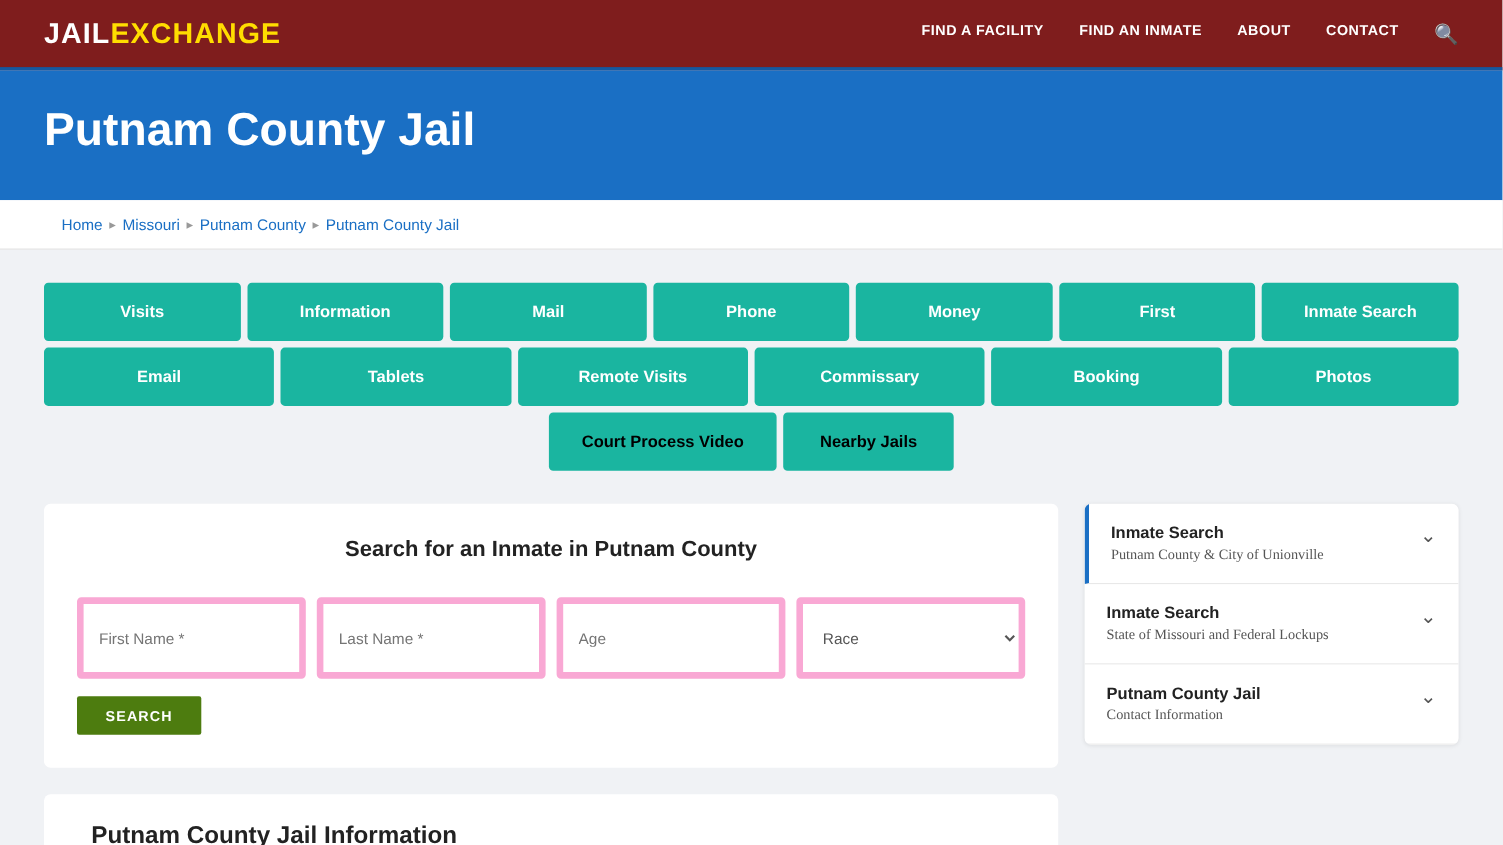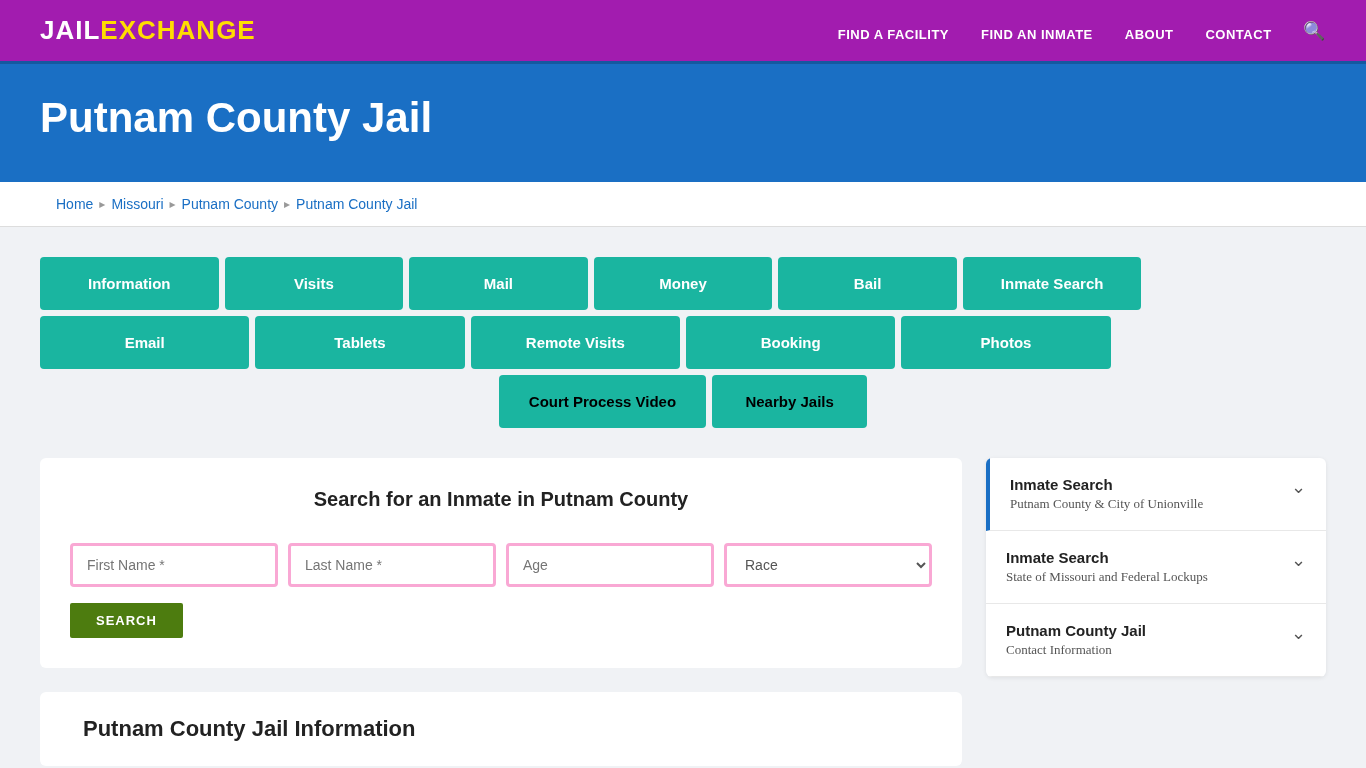--- a/index.html
+++ b/index.html
@@ -1,38 +1,38 @@
 <!DOCTYPE html>
 <html><head>
   <meta charset="utf-8">
   <style>
     * { margin: 0; padding: 0; box-sizing: border-box; }
     body { font-family: Arial, sans-serif; background: #f0f2f5; color: #333; }
 
     
     .header {
-      background: #a21caf;
+      background: #7f1d1d;
       display: flex;
       align-items: center;
       justify-content: space-between;
       padding: 0 40px;
       height: 64px;
       border-bottom: 3px solid #1558a0;
     }
     .logo {
       font-size: 26px;
       font-weight: 900;
       color: #fff;
       letter-spacing: 1px;
     }
     .logo span { color: #fff; }
     .logo .ex { color: #ffdd00; }
     .nav {
       display: flex;
-      align-items: flex-end;
+      align-items: flex-start;
       gap: 32px;
     }
     .nav-item {
       color: #fff;
       font-size: 13px;
       font-weight: 700;
       text-transform: uppercase;
       letter-spacing: 0.5px;
       cursor: pointer;
       text-decoration: none;
@@ -148,23 +148,23 @@
       margin-bottom: 32px;
       color: #222;
     }
     .search-form {
       display: flex;
       gap: 10px;
       flex-wrap: wrap;
       margin-bottom: 16px;
     }
     .search-form input, .search-form select {
-      border: 3px solid #f9a8d4;
+      border: 6px solid #f9a8d4;
       border-radius: 4px;
-      padding: 10px 14px;
+      padding: 22px 14px;
       font-size: 14px;
       color: #555;
       flex: 1;
       min-width: 120px;
     }
     .search-form select {
       background: #fff;
       cursor: pointer;
     }
     .search-btn {
@@ -263,32 +263,34 @@
     <span class="sep">▸</span>
     <a>Putnam County</a>
     <span class="sep">▸</span>
     <span class="current">Putnam County Jail</span>
   </div>
 </div>
 
 <div class="main">
 
   <div class="btn-grid">
+    <button class="grid-btn">Visits</button>
     <button class="grid-btn">Information</button>
-    <button class="grid-btn">Visits</button>
     <button class="grid-btn">Mail</button>
+    <button class="grid-btn">Phone</button>
     <button class="grid-btn">Money</button>
-    <button class="grid-btn">Bail</button>
+    <button class="grid-btn">First</button>
     <button class="grid-btn">Inmate Search</button>
   </div>
 
   <div class="btn-grid-row2">
     <button class="grid-btn">Email</button>
     <button class="grid-btn">Tablets</button>
     <button class="grid-btn">Remote Visits</button>
+    <button class="grid-btn">Commissary</button>
     <button class="grid-btn">Booking</button>
     <button class="grid-btn">Photos</button>
   </div>
 
   <div class="btn-grid-row3">
     <button class="grid-btn-wide">Court Process Video</button>
     <button class="grid-btn-wide">Nearby Jails</button>
   </div>
 
   <div class="content-area">

